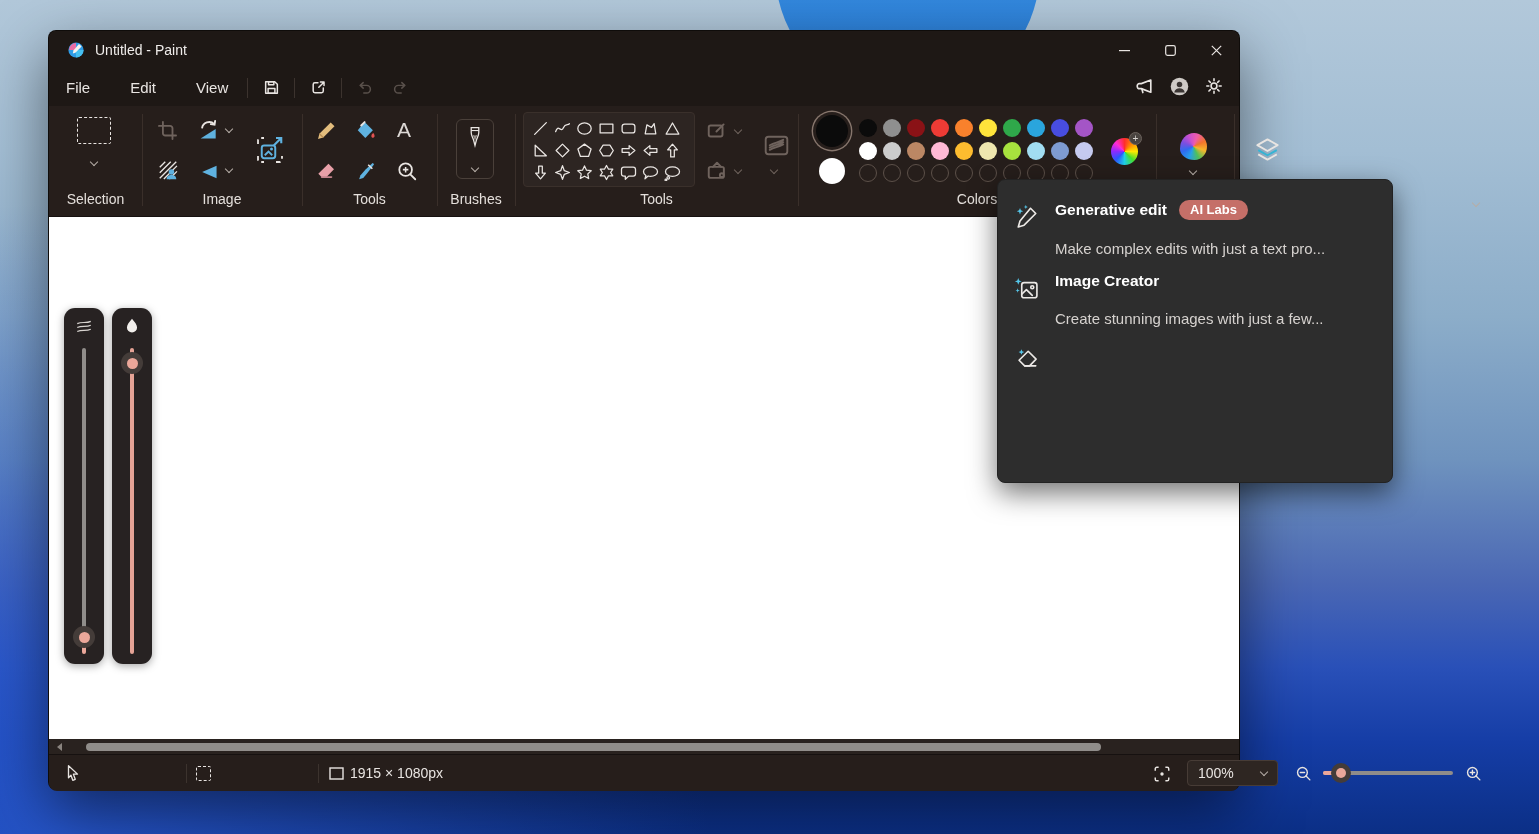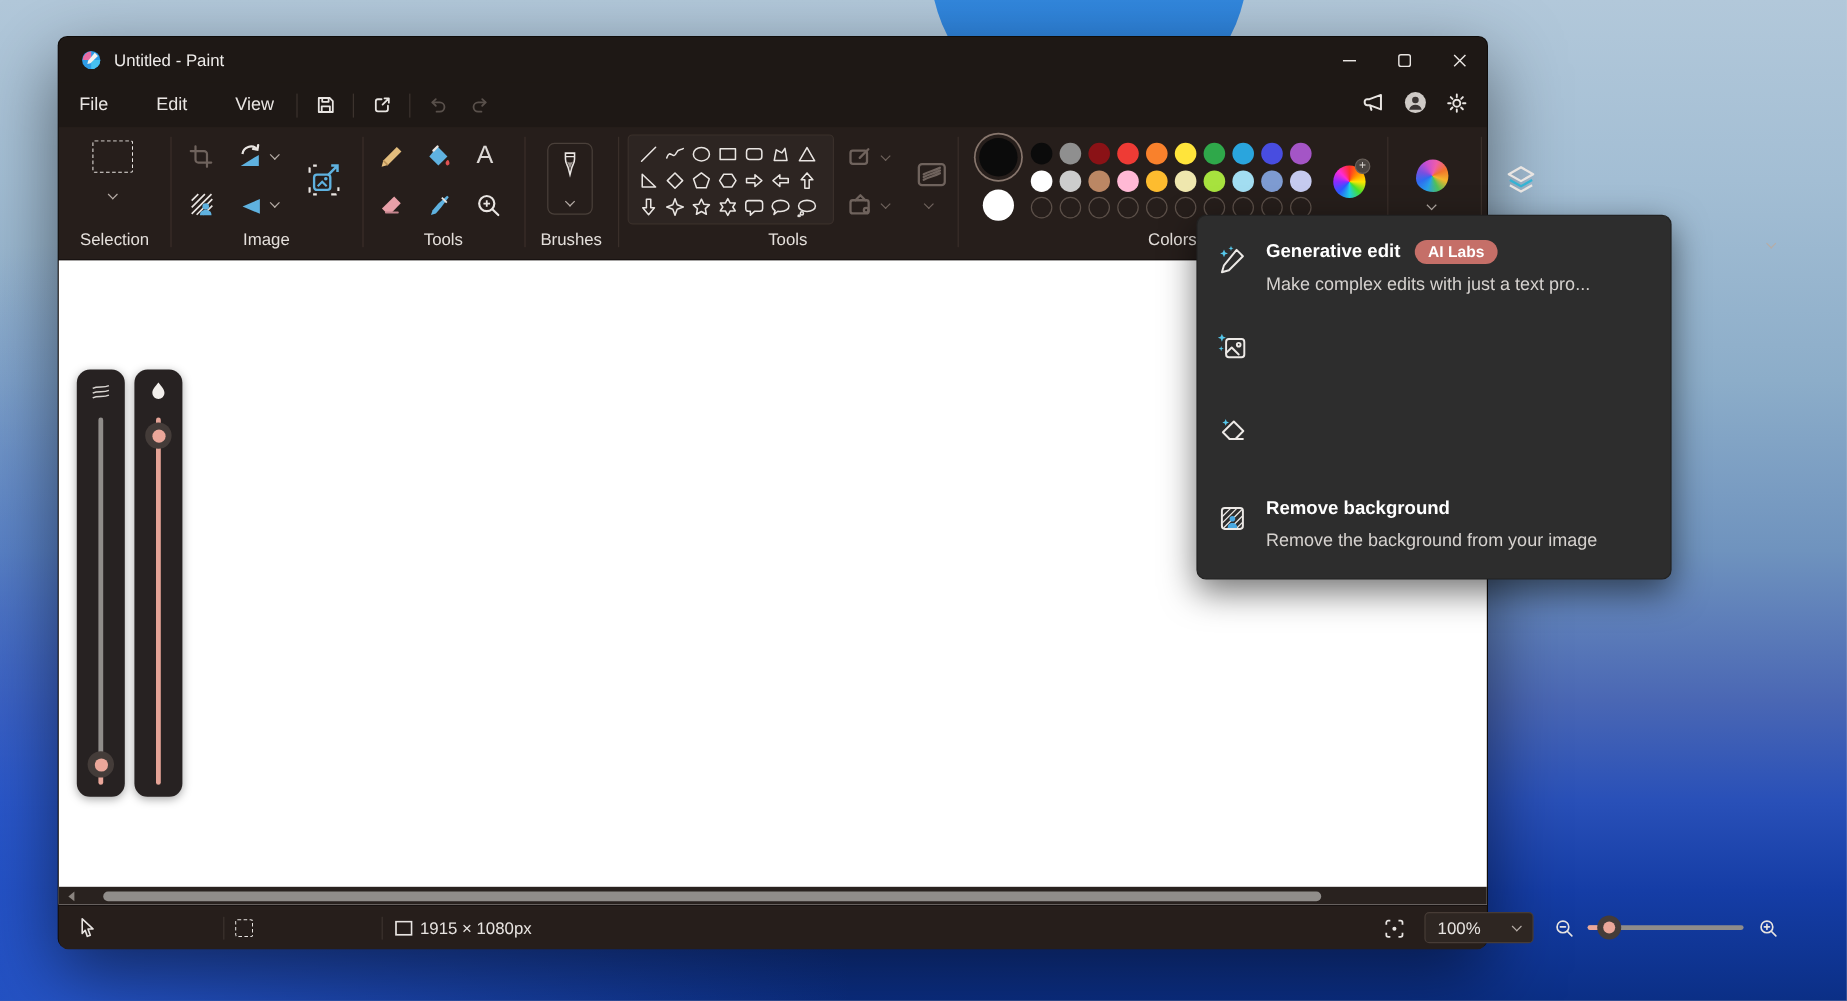--- a/index.html
+++ b/index.html
@@ -65,21 +65,21 @@
   .copilot-menu{position:absolute;left:948px;top:148px;width:396px;height:304px;background:#2d2d2d;border:1px solid #222;
     border-radius:8px;box-shadow:0 10px 28px rgba(0,0,0,.55);z-index:60;padding:9px 0;overflow:hidden}
   .menu-item{display:flex;align-items:flex-start;gap:14px;padding:11px 14px 11px 15px;height:71.5px}
   .mi-icon{width:28px;height:28px;flex:none;margin-top:3px}
   .mi-icon svg{width:28px;height:28px;fill:none;stroke:#ece9e6;stroke-width:1.4;stroke-linejoin:round;stroke-linecap:round}
   .mi-icon .spark{fill:#56c7ea;stroke:none}
   .mi-icon .blue{fill:#4aa8e0;stroke:none}
   .mi-titlerow{display:flex;align-items:center}
   .mi-title{font-size:15.5px;font-weight:700;color:#fff}
   .mi-badge{margin-left:12px;border-radius:12px;padding:2px 11px 3px;font-size:13px;font-weight:600;color:#fff}
-  .mi-sub{font-size:15px;color:#d6d2cf;margin-top:9px}
+  .mi-sub{font-size:15px;color:#d6d2cf;margin-top:20px}
   
   .statusbar{position:relative;height:37px;background:#261e1b;border-radius:0 0 8px 8px;border-top:1px solid #161110;color:#e8e4e1;font-size:14px}
   .sb-sep{position:absolute;top:9px;width:1px;height:19px;background:#3c332e}
   .zoom-box{position:absolute;left:1138px;top:5px;width:91px;height:26px;background:#2e2622;border:1px solid #473c36;border-radius:4px;
     display:flex;align-items:center;justify-content:space-between;padding:0 10px;font-size:14px}
   .zslider-track{position:absolute;left:1274px;top:16px;width:130px;height:4px;border-radius:2px;background:#8f8c8a}
   .zslider-fill{position:absolute;left:1274px;top:16px;width:16px;height:4px;border-radius:2px;background:#eba79a}
   .zslider-thumb{position:absolute;left:1282px;top:8px;width:20px;height:20px;border-radius:50%;background:#443c39;display:flex;align-items:center;justify-content:center}
   .zslider-thumb::after{content:"";width:10px;height:10px;border-radius:50%;background:#eba79a}
   svg.ic{fill:none;stroke:#e9e5e2;stroke-width:1.4;stroke-linecap:round;stroke-linejoin:round}
@@ -521,41 +521,33 @@
         </div>
       </div>
       <div class="menu-item">
         <span class="mi-icon"><svg viewBox="0 0 24 24">
             <rect x="7.5" y="6.5" width="13" height="13" rx="2"></rect>
             <path d="M7.5 16.5 l4-4 5 5"></path>
             <circle cx="16.5" cy="10.5" r="1.3"></circle>
             <path class="spark" d="M4.5 2.6 l.8 2.1 2.1.8 -2.1.8 -.8 2.1 -.8-2.1 -2.1-.8 2.1-.8 Z"></path>
             <path class="spark" d="M4 11.4 l.5 1.4 1.4.5 -1.4.5 -.5 1.4 -.5-1.4 -1.4-.5 1.4-.5 Z"></path>
           </svg></span>
+        <div>
+          <div class="mi-titlerow">
+            <span class="mi-title">Image Creator</span>
+          </div>
+          <div class="mi-sub">Create stunning images with just a few...</div>
+        </div>
       </div>
       <div class="menu-item">
         <span class="mi-icon"><svg viewBox="0 0 24 24">
             <path d="M13 4.5 L19.8 11.3 L14.2 17 H10 L5.2 12.2 Z"></path>
             <path d="M10 17 H19.5"></path>
             <path class="spark" d="M7.2 2.8 l.7 1.7 1.7.7 -1.7.7 -.7 1.7 -.7-1.7 -1.7-.7 1.7-.7 Z"></path>
           </svg></span>
-      </div>
-      <div class="menu-item">
-        <span class="mi-icon"><svg viewBox="0 0 24 24">
-            <rect x="4.5" y="4.5" width="15" height="15" rx="2"></rect>
-            <path d="M5 10.5 L10.5 5 M5 15 L15 5 M6 18.5 L18.5 6 M10.5 19 L19 10.5 M15 19 L19 15" stroke-width="0.9"></path>
-            <circle class="blue" cx="12" cy="12.3" r="2"></circle>
-            <path class="blue" d="M8.6 18.8 C8.6 16.3 10 15.3 12 15.3 C14 15.3 15.4 16.3 15.4 18.8 Z"></path>
-          </svg></span>
-        <div>
-          <div class="mi-titlerow">
-            <span class="mi-title">Remove background</span>
-          </div>
-          <div class="mi-sub">Remove the background from your image</div>
-        </div>
       </div>
     </div>
 
   <div class="statusbar">
     <svg class="abs" style="left:16px;top:9px" width="16" height="18" viewBox="0 0 14 16">
         <path d="M3 1.5 L11 9 H7.3 L9 13.6 L6.8 14.5 L5.2 10 L3 12.3 Z" fill="none" stroke="#e8e4e1" stroke-width="1.2" stroke-linejoin="round"></path>
       </svg>
     <span class="sb-sep" style="left:137px"></span>
     <div class="abs" style="left:147px;top:11px;width:15px;height:15px;border:1.4px dashed #e8e4e1;border-radius:2px"></div>
     <span class="sb-sep" style="left:269px"></span>

